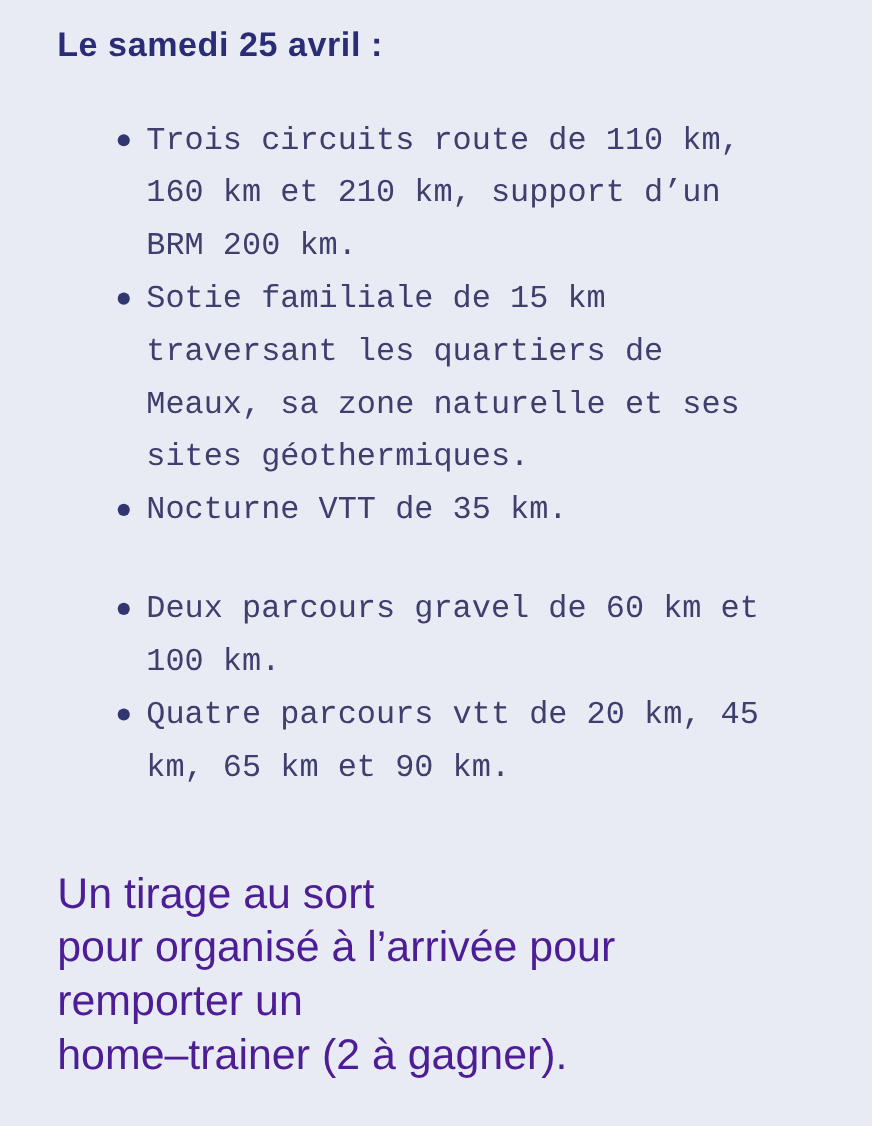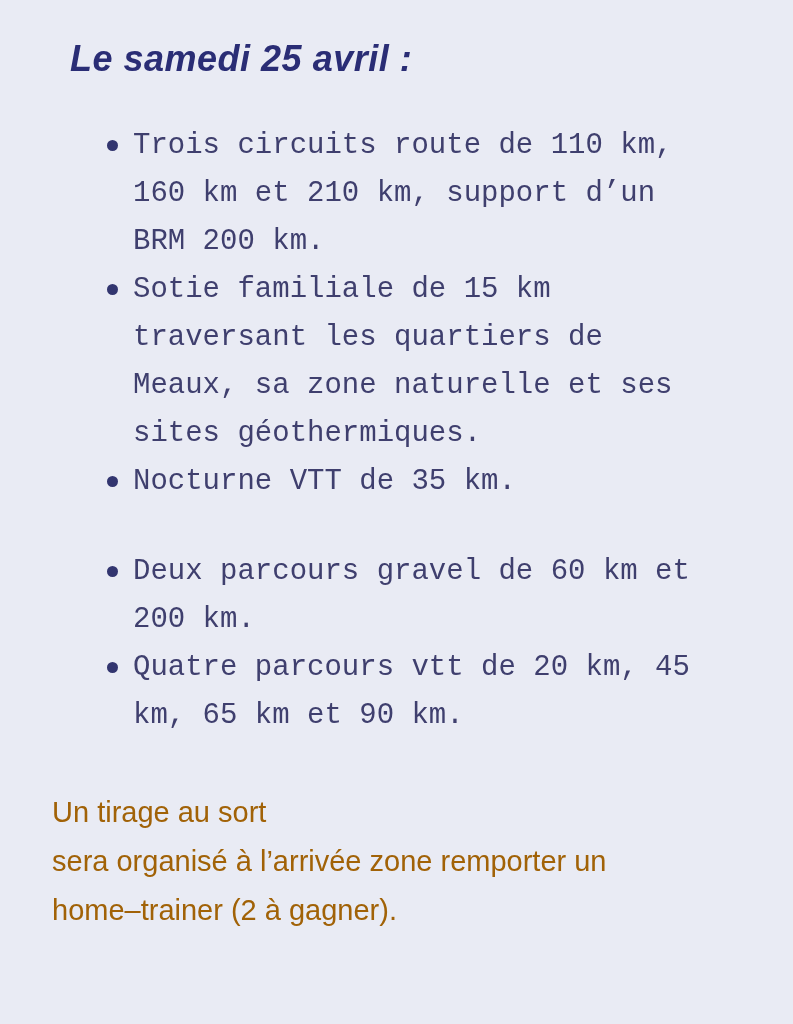--- a/index.html
+++ b/index.html
@@ -14,25 +14,24 @@
     color: #3f3f6e;
     overflow: hidden;
   }
   .page {
     box-sizing: border-box;
     width: 793px;
     height: 1024px;
     padding: 20px 58px 0 52px;
   }
   .section-heading {
-    margin: 18px;
-    font-size: 36px;
+    margin: 0;
+    font-size: 31px;
     line-height: 42px;
     font-weight: bold;
-    font-style: italic;
     color: #2a2d75;
     letter-spacing: 0.5px;
   }
   .section-heading.second {
     margin-top: 52px;
   }
   ul.bullet-list {
     margin: 42px 0 0 0;
     padding: 0 0 0 81px;
     list-style: none;
@@ -49,44 +48,44 @@
     content: "";
     position: absolute;
     left: -26px;
     top: 18px;
     width: 11px;
     height: 11px;
     border-radius: 50%;
     background: #32356f;
   }
   .closing-paragraph {
-    margin-top: 48px;
-    font-size: 29px;
+    margin-top: 66px;
+    font-size: 39px;
     line-height: 49px;
-    color: #a16207;
+    color: #4c1d95;
   }
 </style>
 </head>
 <body>
 
 <div class="page">
 
   <h2 class="section-heading">Le samedi 25 avril :</h2>
 
   <ul class="bullet-list">
     <li>Trois circuits route de 110 km, 160 km et 210 km, support d’un BRM 200 km.</li>
     <li>Sotie familiale de 15 km traversant les quartiers de Meaux, sa zone naturelle et ses sites géothermiques.</li>
     <li>Nocturne VTT de 35 km.</li>
   </ul>
 
 
   <ul class="bullet-list">
-    <li>Deux parcours gravel de 60 km et 200 km.</li>
+    <li>Deux parcours gravel de 60 km et 100 km.</li>
     <li>Quatre parcours vtt de 20 km, 45 km, 65 km et 90 km.</li>
   </ul>
 
   <div class="closing-paragraph">
     <div>Un tirage au sort</div>
-    <div>sera organisé à l’arrivée zone remporter un</div>
+    <div>pour organisé à l’arrivée pour remporter un</div>
     <div>home–trainer (2 à gagner).</div>
   </div>
 
 </div>
 
 </body></html>

